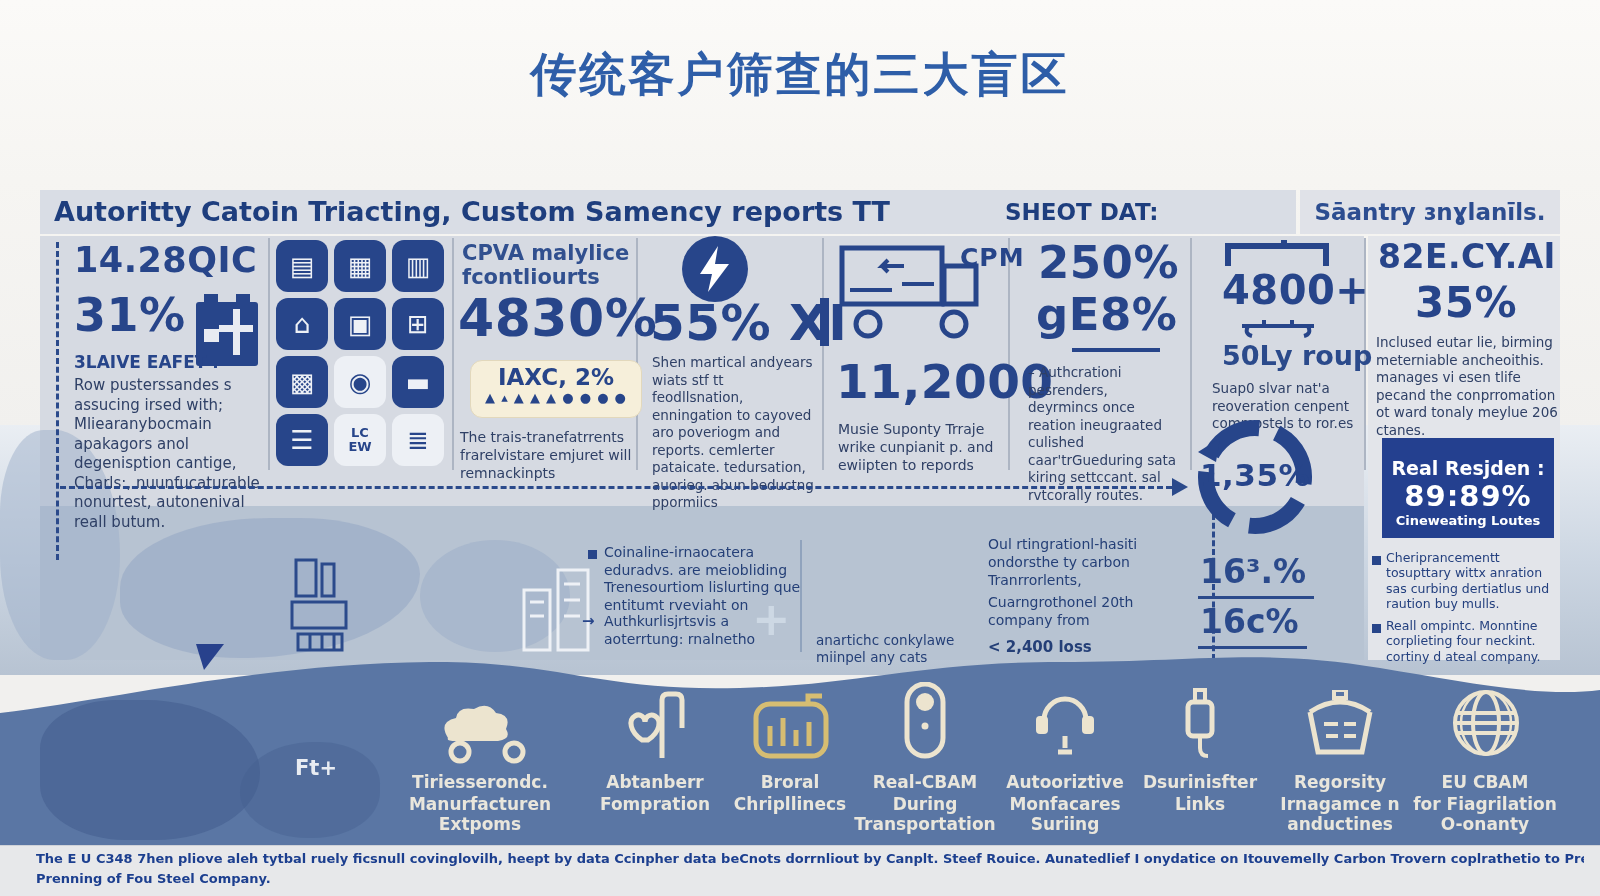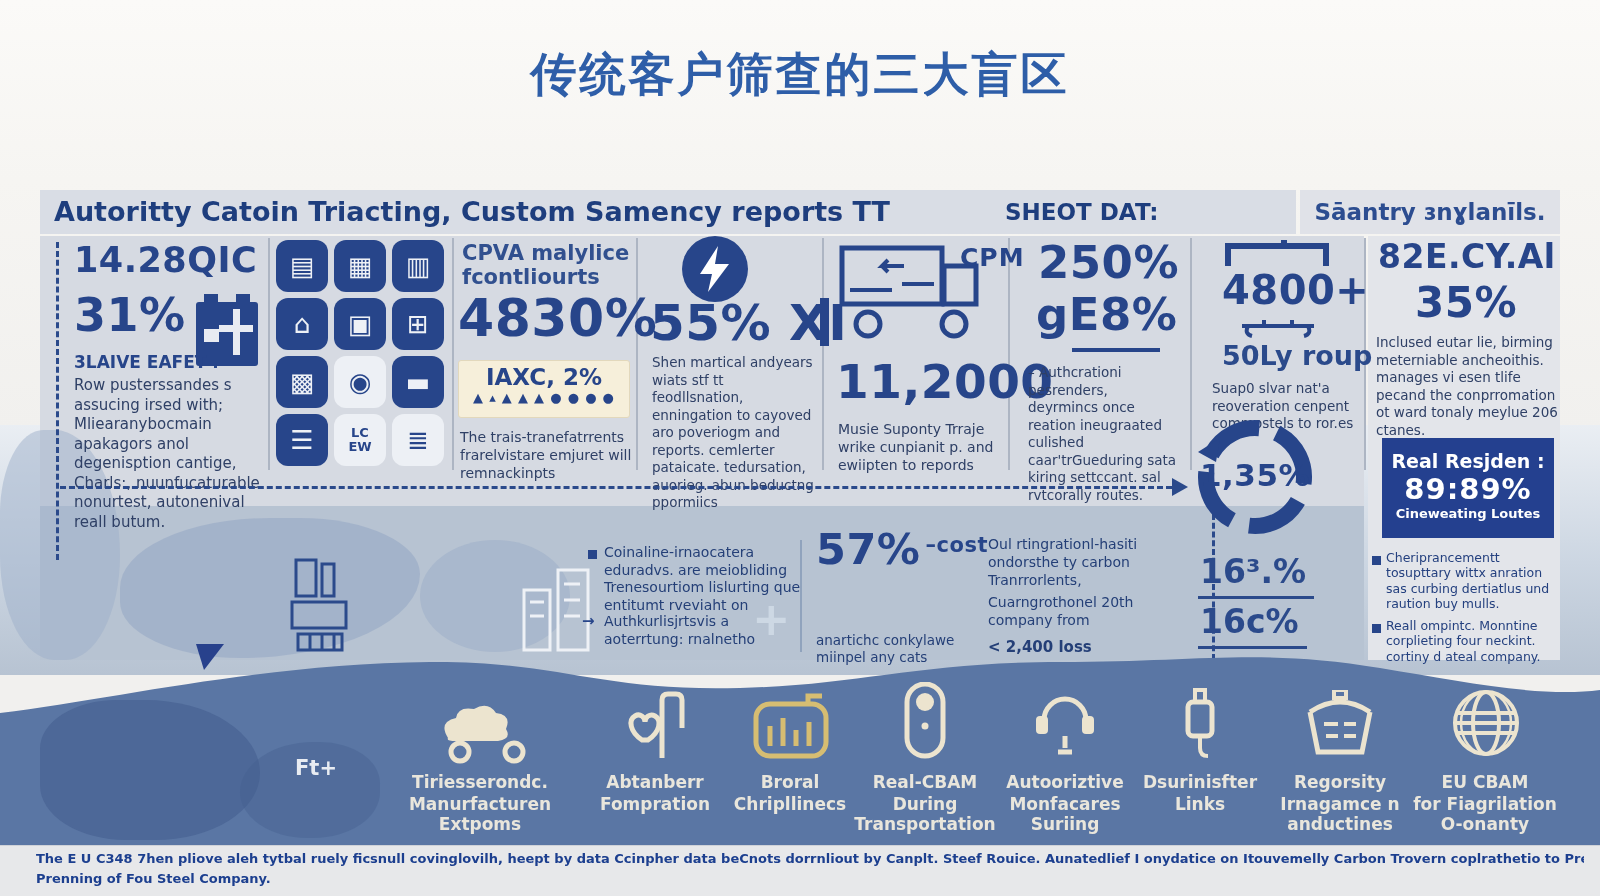--- a/index.html
+++ b/index.html
@@ -28,21 +28,21 @@
   .gcell.txt{font-size:13px;font-weight:bold;text-align:center;white-space:pre-line;line-height:1.05}
   
   .battery{width:62px;height:64px;background:#27458a;border-radius:3px;z-index:3}
   .battery span{position:absolute;background:#e8ebf2}
   .bt-t1{left:8px;top:-8px;width:14px;height:8px;background:#27458a!important}
   .bt-t2{right:8px;top:-8px;width:14px;height:8px;background:#27458a!important}
   .bt-v{left:37px;top:7px;width:7px;height:46px}
   .bt-h{left:23px;top:23px;width:34px;height:7px}
   .bt-sq{left:8px;top:27px;width:15px;height:13px}
   .bolt{left:682px;top:236px;width:66px;height:66px;border-radius:50%;background:#27458a;z-index:3}
-  .creambox{left:458px;top:360px;width:172px;height:58px;background:#f6efda;border:1px solid #e2d8bc;border-radius:3px;z-index:3;text-align:center}
+  .creambox{left:470px;top:360px;width:172px;height:58px;background:#f6efda;border:1px solid #e2d8bc;border-radius:12px;z-index:3;text-align:center}
   .navybox{left:1382px;top:438px;width:172px;height:100px;background:#24408f;color:#fff;text-align:center;z-index:3}
   .bubble{left:78px;top:542px;width:208px;height:104px;background:#28418c;border-radius:6px;color:#fff;
           padding:8px 10px;z-index:3}
   .bubtail{left:196px;top:644px;width:0;height:0;border-top:26px solid #28418c;
            border-left:8px solid transparent;border-right:20px solid transparent;z-index:3}
   .dash-h{left:60px;top:486px;width:1112px;border-top:3px dashed #2b4a8b;z-index:3}
   .dash-ah{left:1172px;top:478px;width:0;height:0;border-left:16px solid #2b4a8b;
            border-top:9px solid transparent;border-bottom:9px solid transparent;z-index:3}
   .dash-v{left:1212px;top:514px;height:146px;border-left:3px dashed #2b4a8b;z-index:3}
   .dashcol{left:56px;top:242px;height:318px;border-left:3px dashed #2b4a8b;z-index:3}
@@ -157,21 +157,21 @@
       <path d="M24,8 v-6 M52,8 v-6"></path>
     </g>
   </svg>
   <div class="ab" style="left:1222px;top:340px;font-size:27px;font-weight:600;color:#2b4a8b;z-index:3;white-space:nowrap">50Ly roup</div>
   <div class="ab bodytxt" style="left:1212px;top:380px;width:152px;font-size:13.5px;z-index:3">Suap0 slvar nat'a reoveration cenpent commostels to ror.es</div>
 
   <div class="ab num" style="left:1378px;top:240px;font-size:33px;z-index:3">82E.CY.Al</div>
   <div class="ab num" style="left:1378px;top:282px;width:176px;text-align:center;font-size:42px;z-index:3">35%</div>
   <div class="ab bodytxt" style="left:1376px;top:334px;width:182px;font-size:13.5px;z-index:3">Inclused eutar lie, birming meterniable ancheoithis. manages vi esen tlife pecand the conprromation ot ward tonaly meylue 206 ctanes.</div>
   <div class="ab navybox">
-    <div style="margin-top:12px;font-size:19px;font-weight:bold">Real Resjden :</div>
+    <div style="margin-top:19px;font-size:19px;font-weight:bold">Real Resjden :</div>
     <div style="font-size:29px;font-weight:800;letter-spacing:1px">89:89%</div>
     <div style="font-size:13px;font-weight:bold">Cineweating Loutes</div>
   </div>
   <div class="ab bullet-sq" style="left:1372px;top:556px"></div>
   <div class="ab" style="left:1386px;top:550px;width:172px;font-size:12.5px;line-height:1.22;color:#24407f;z-index:3">Cheriprancementt tosupttary wittx anration sas curbing dertiatlus und raution buy mulls.</div>
   <div class="ab bullet-sq" style="left:1372px;top:624px"></div>
   <div class="ab" style="left:1386px;top:618px;width:172px;font-size:12.5px;line-height:1.22;color:#24407f;z-index:3">Reall ompintc. Monntine corplieting four neckint. cortiny d ateal company.</div>
 
   <div class="ab dash-h"></div>
   <div class="ab dash-ah"></div>
@@ -215,24 +215,20 @@
     </g>
   </svg>
 
   <div class="ab bullet-sq" style="left:588px;top:550px"></div>
   <div class="ab" style="left:604px;top:544px;width:206px;font-size:14px;line-height:1.25;color:#243f77;z-index:3">Coinaline-irnaocatera eduradvs. are meiobliding Trenesourtiom lislurting que entitumt rveviaht on</div>
   <div class="ab" style="left:582px;top:612px;font-size:15px;color:#27458a;z-index:3;font-weight:bold">→</div>
   <div class="ab" style="left:604px;top:613px;width:206px;font-size:14px;line-height:1.25;color:#243f77;z-index:3">Authkurlisjrtsvis a aoterrtung: rnalnetho</div>
   <div class="ab" style="left:800px;top:540px;width:2px;height:112px;background:#90a3bd;z-index:2"></div>
   <div class="ab" style="left:752px;top:592px;font-size:46px;color:#cdd8e4;z-index:2;font-weight:bold">+</div>
 
-  <div class="ab" style="left:816px;top:528px;z-index:3;white-space:nowrap">
-    <span class="num" style="font-size:43px">57%</span>
-    <span class="num" style="font-size:21px;vertical-align:12px">–cost</span>
-  </div>
   <div class="ab" style="left:988px;top:536px;width:200px;font-size:14px;line-height:1.28;color:#243f77;z-index:3">Oul rtingrationl-hasiti ondorsthe ty carbon Tranrrorlents,</div>
 
   <div class="ab" style="left:816px;top:632px;width:180px;font-size:13.5px;line-height:1.25;color:#243f77;z-index:3">anartichc conkylawe miinpel any cats</div>
   <div class="ab" style="left:988px;top:594px;width:200px;font-size:14px;line-height:1.28;color:#243f77;z-index:3">Cuarngrothonel 20th company from</div>
   <div class="ab" style="left:988px;top:638px;font-size:15px;font-weight:bold;color:#243f77;z-index:3">&lt; 2,400 loss</div>
 
   <svg class="ab wave" style="left:0;top:628px" width="1600" height="222" viewBox="0 0 1600 222">
     <path d="M0,85 C120,70 260,36 430,34 C560,33 600,64 740,60 C860,57 920,34 1060,34 C1200,34 1260,20 1380,40 C1460,53 1540,70 1600,62 L1600,222 L0,222 Z" fill="#5a76a4"></path>
   </svg>
   <div class="ab" style="left:40px;top:700px;width:220px;height:140px;background:#3f5a8c;opacity:.5;border-radius:40% 60% 55% 45%;z-index:3"></div>

